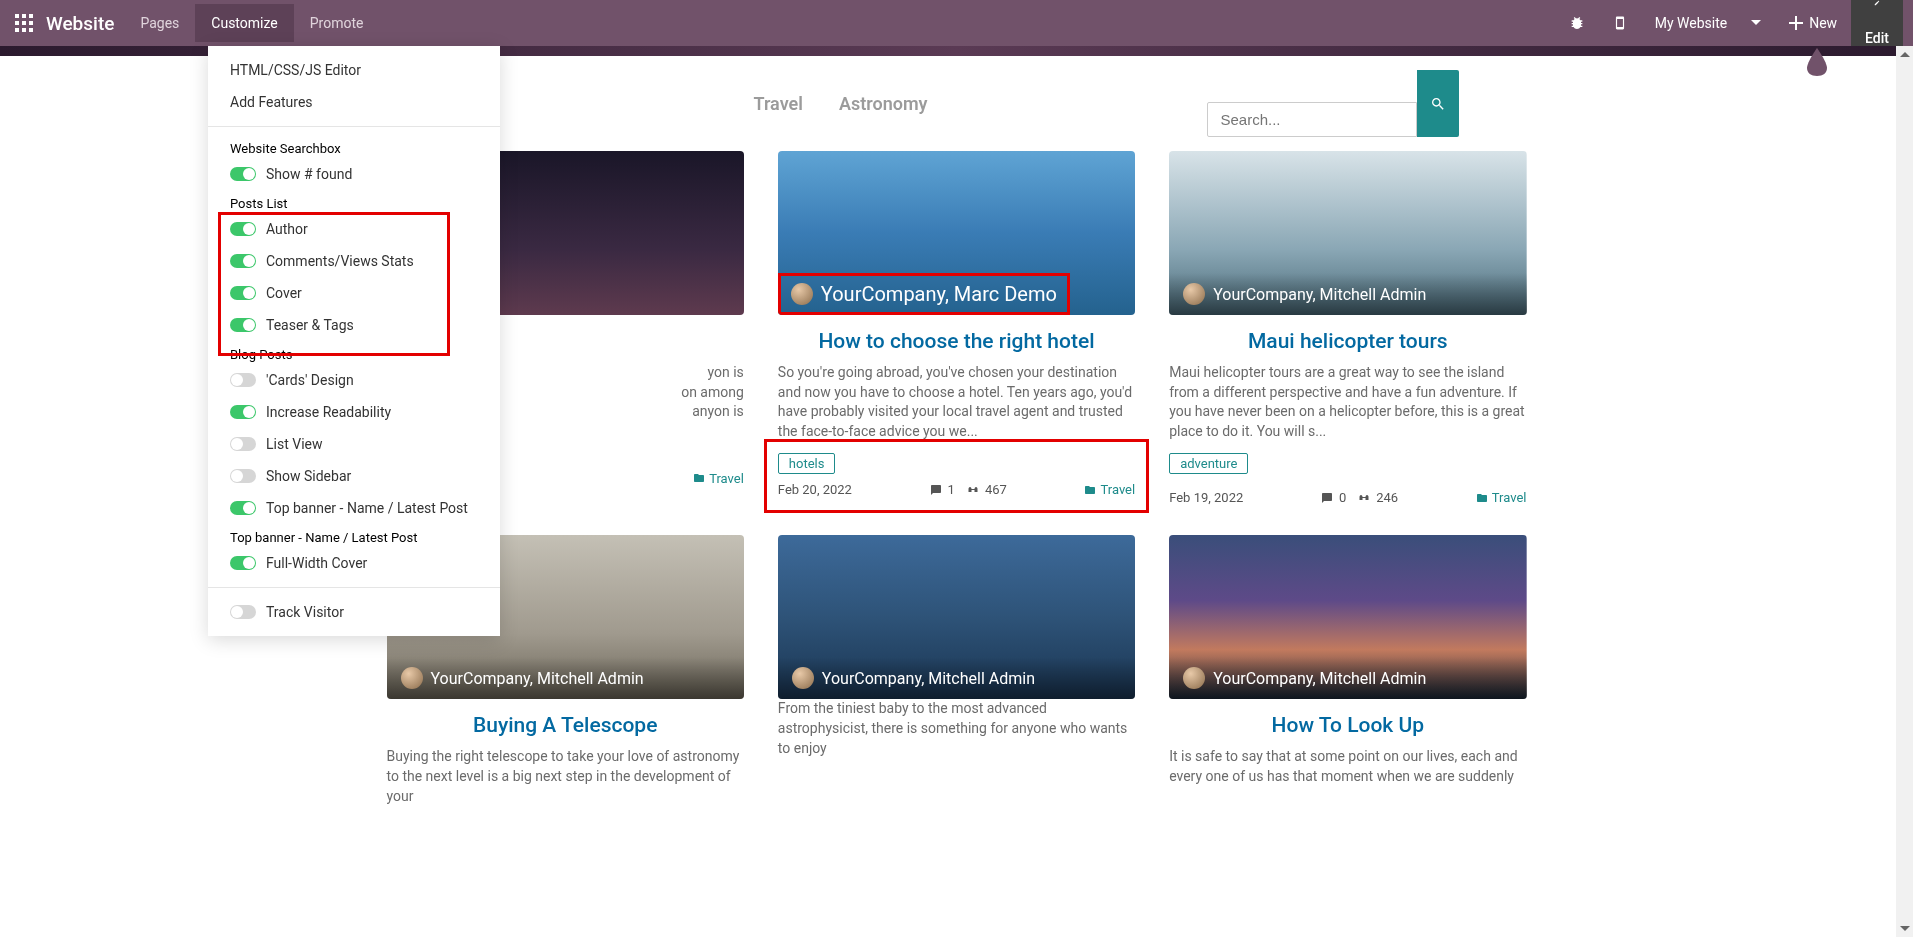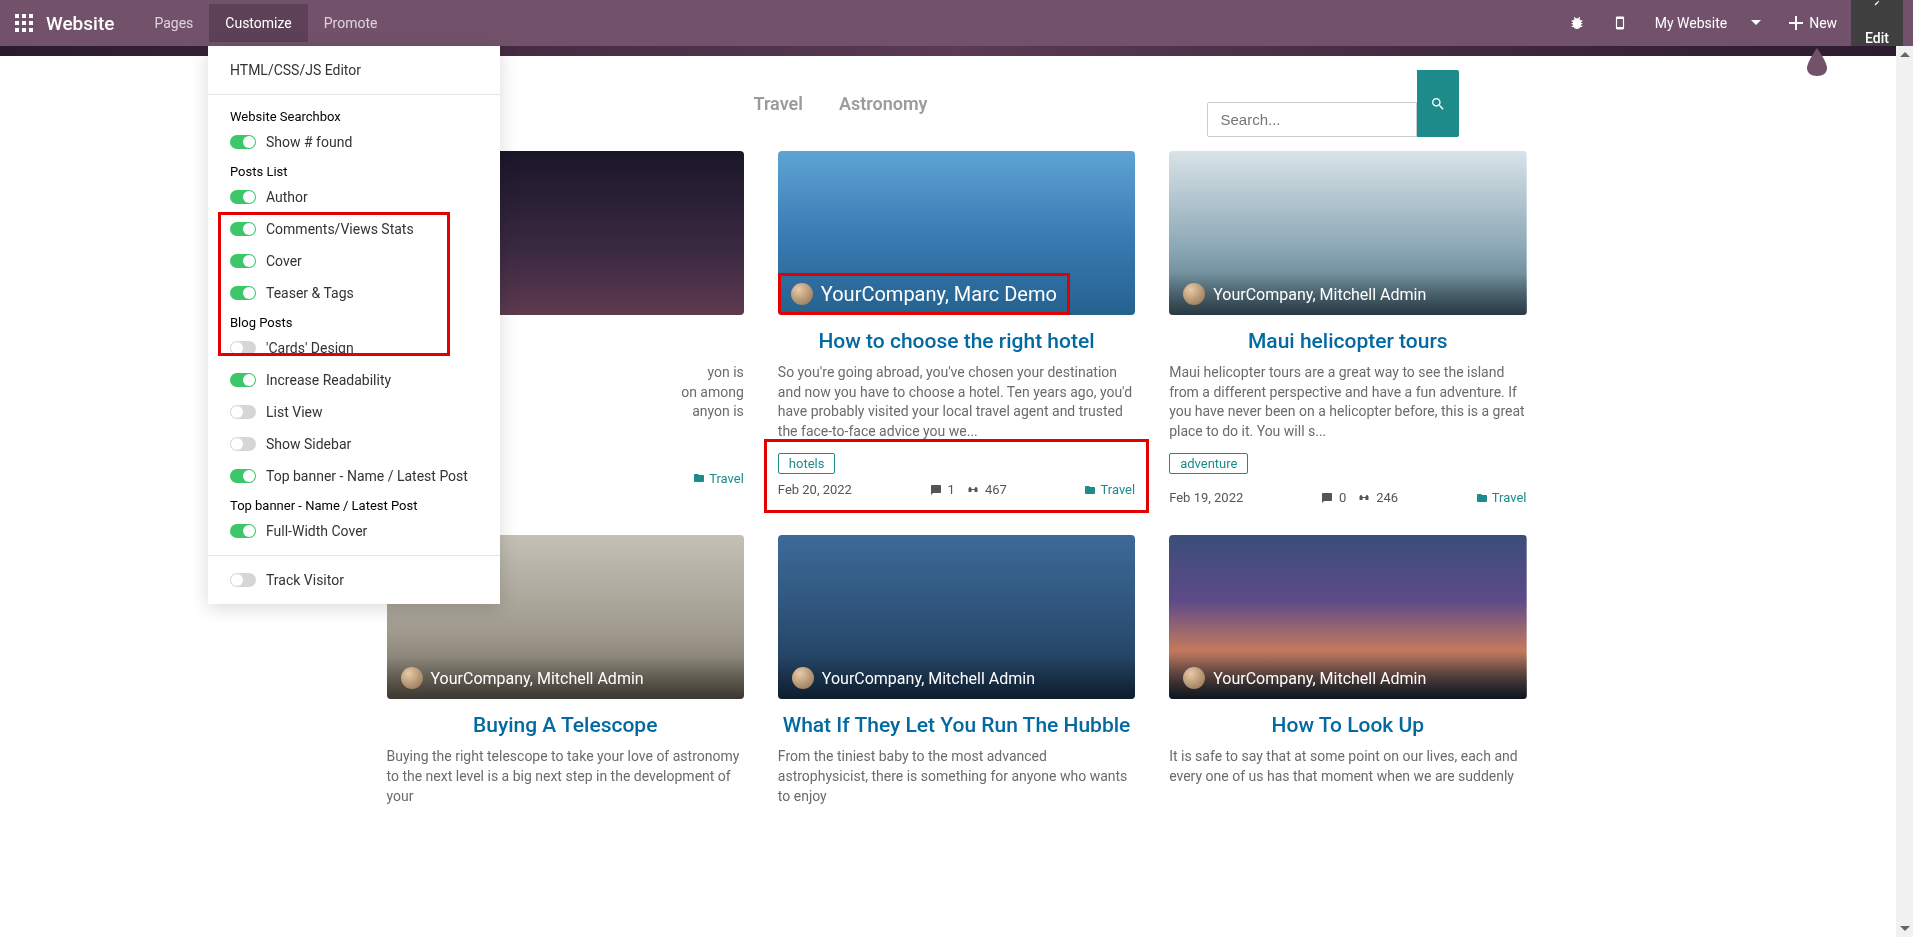--- a/index.html
+++ b/index.html
@@ -1,21 +1,21 @@
 <!DOCTYPE html>
 <html><head>
 <meta charset="utf-8">
 <style>
 * { box-sizing: border-box; margin: 0; padding: 0; }
 body { font-family: -apple-system, BlinkMacSystemFont, "Segoe UI", Roboto, Arial, sans-serif; font-size: 14px; background: #fff; color: #333; overflow-x: hidden; }
 
 
 .topnav { background: #71526a; height: 46px; display: flex; align-items: center; color: #fff; padding: 0 10px; position: relative; }
 .topnav .apps-icon { width: 28px; height: 28px; display:flex; align-items:center; justify-content:center; cursor:pointer; }
-.topnav .brand { font-size: 19px; font-weight: 500; margin-left: 8px; margin-right: 24px; }
+.topnav .brand { font-size: 19px; font-weight: 500; margin-left: 8px; margin-right: 10px; }
 .topnav .nav-item { padding: 0 16px; height: 38px; display:flex; align-items:center; cursor:pointer; color: #e0d4dc; }
 .topnav .nav-item.active { background: #5d4157; color: #fff; }
 .topnav .spacer { flex: 1; }
 .topnav .right-item { padding: 0 14px; height: 46px; display:flex; align-items:center; cursor:pointer; gap:24px; }
 .topnav .right-item.edit { background: #404040; font-weight:500;flex-direction:column; }
 .topnav svg { fill: #fff; }
 .topnav .new-btn { display:flex; align-items:center; gap:6px; }
 
 
 .hero-strip { height: 10px; background: linear-gradient(90deg, #2b1a2e, #5a3a54, #2b1a2e); }
@@ -122,20 +122,21 @@
         <path d="M3 17.25V21h3.75L17.81 9.94l-3.75-3.75L3 17.25zM20.71 7.04c.39-.39.39-1.02 0-1.41l-2.34-2.34c-.39-.39-1.02-.39-1.41 0l-1.83 1.83 3.75 3.75 1.83-1.83z"></path>
       </svg>
     <span>Edit</span>
   </div>
 </div>
 
 <div class="hero-strip"></div>
 
 <div class="dropdown">
   <div class="item">HTML/CSS/JS Editor</div>
+  <div class="item">Add Features</div>
   <hr>
   <div class="section-label">Website Searchbox</div>
   <div class="item">
     <span class="toggle on"></span>
     <span>Show # found</span>
   </div>
   <div class="section-label">Posts List</div>
   <div class="item">
     <span class="toggle on"></span>
     <span>Author</span>
@@ -308,21 +309,20 @@
       <p>Buying the right telescope to take your love of astronomy to the next level is a big next step in the development of your</p>
     </div>
 
     <div class="card">
       <div class="cover bg5">
         <div class="author-row">
           <div class="avatar"></div>
           <span style="font-size:16px;">YourCompany, Mitchell Admin</span>
         </div>
       </div>
-      <h3>What If They Let You Run The Hubble</h3>
       <p>From the tiniest baby to the most advanced astrophysicist, there is something for anyone who wants to enjoy</p>
     </div>
 
     <div class="card">
       <div class="cover bg6">
         <div class="author-row">
           <div class="avatar"></div>
           <span style="font-size:16px;">YourCompany, Mitchell Admin</span>
         </div>
       </div>

